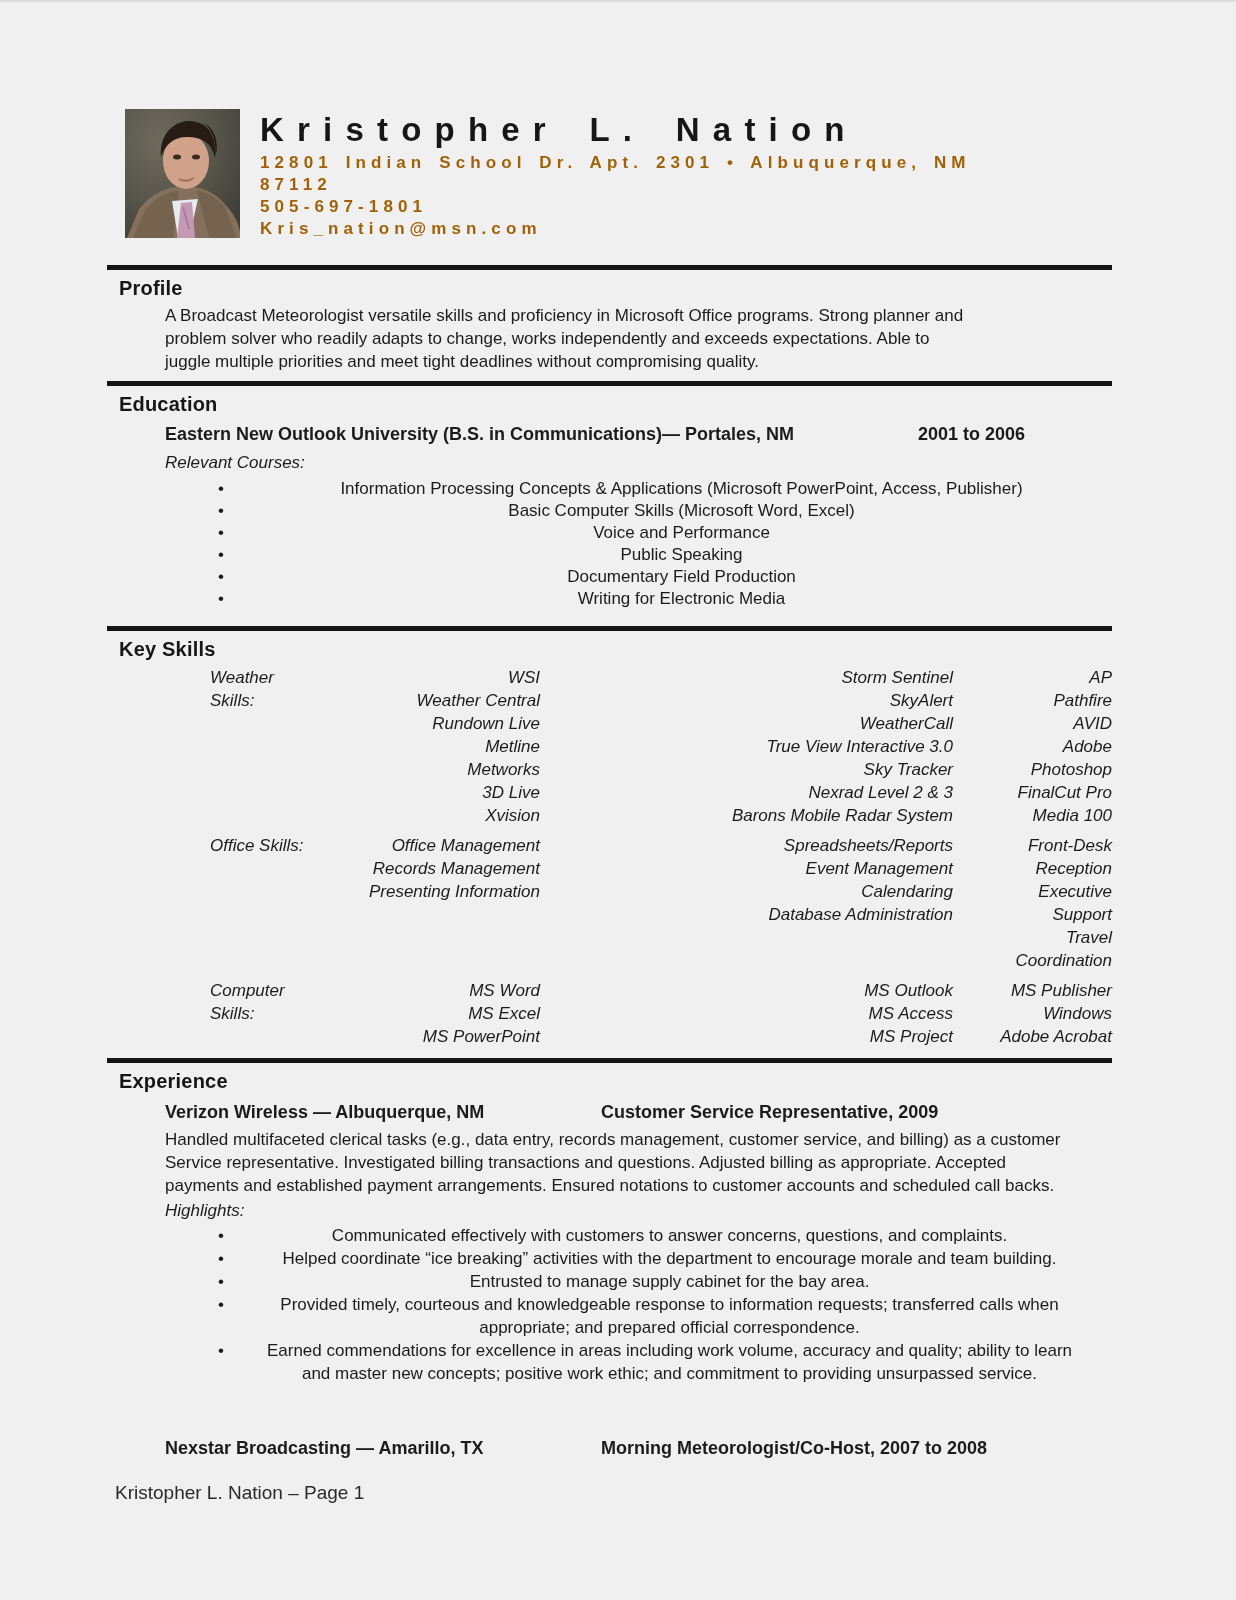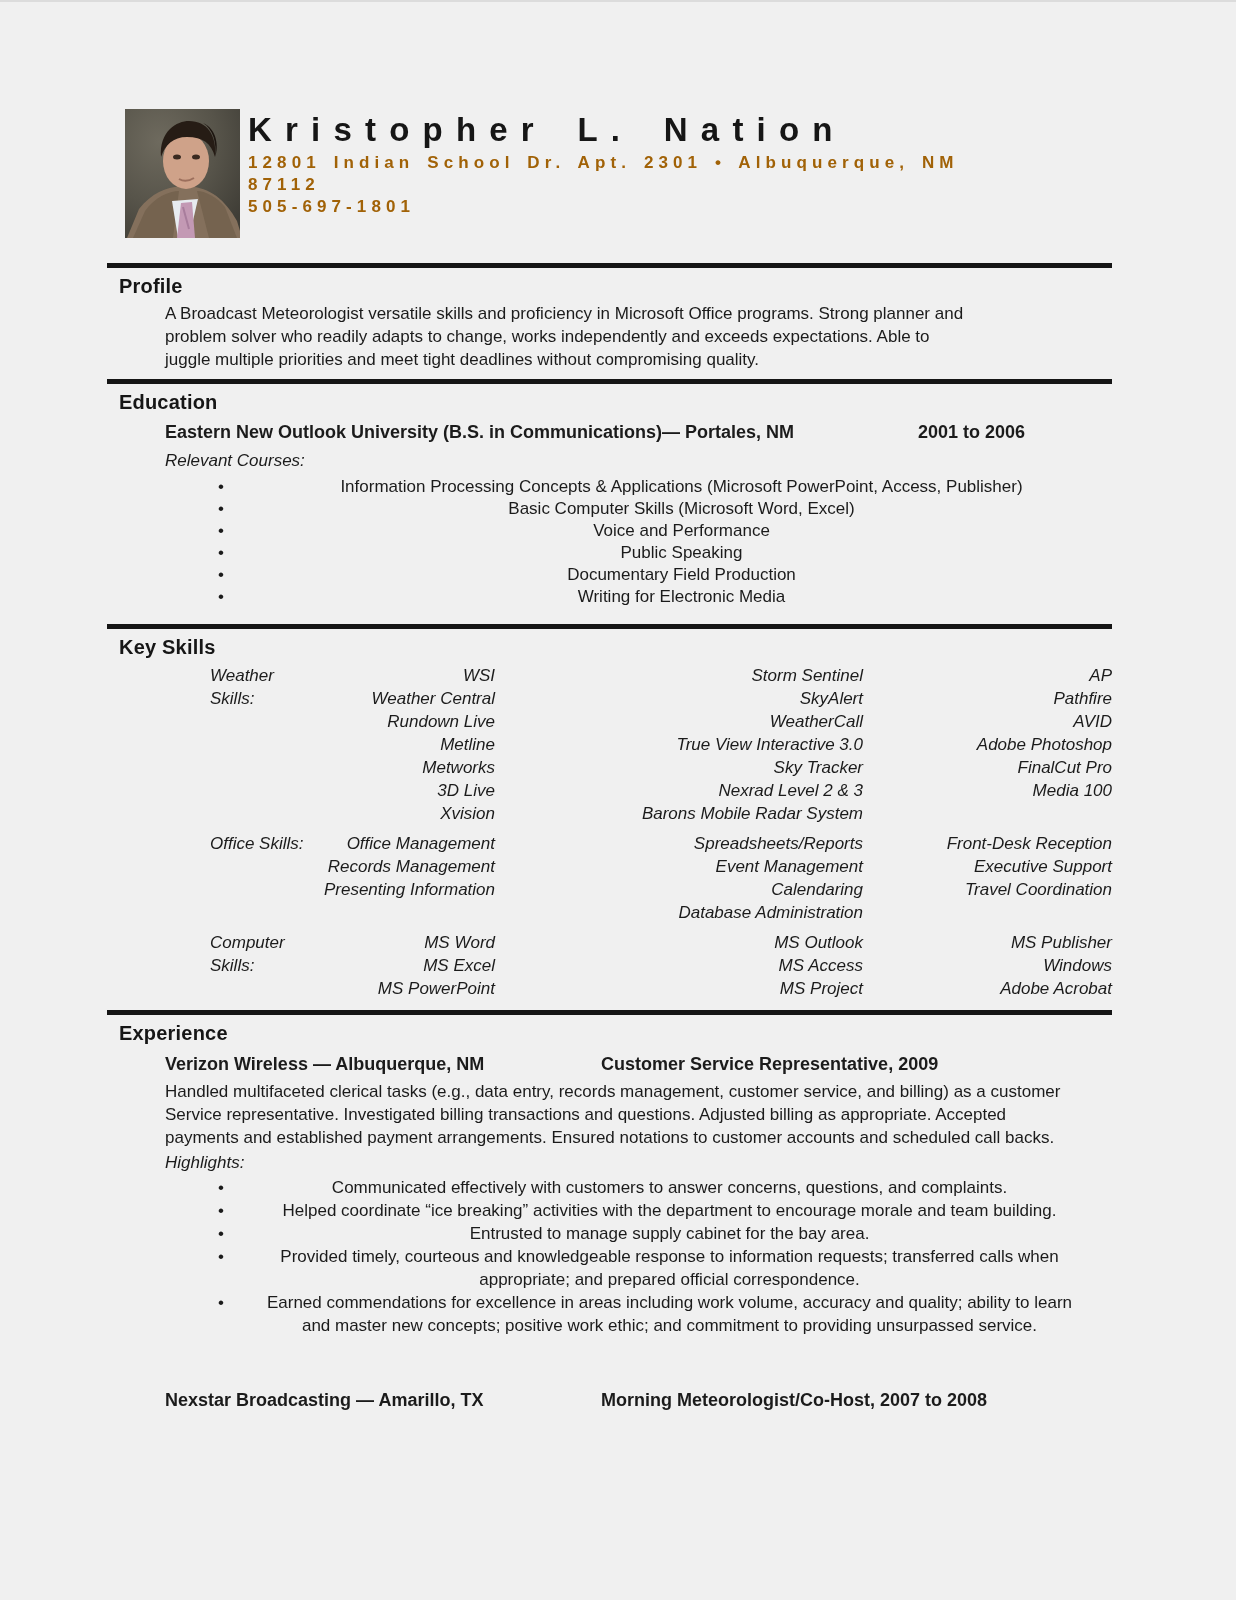--- a/index.html
+++ b/index.html
@@ -9,21 +9,21 @@
     width:1236px; height:1600px;
     margin:0 auto;
     background:#f0f0f0;
     color:#1b1b1b;
     font-family:"Liberation Sans", sans-serif;
     padding:107px 124px 0 107px;
     overflow:hidden;
     border-top:2px solid #dcdcdc;
   }
   
-  .header { display:flex; gap:8px; margin-left:18px; min-height:129px; }
+  .header { display:flex; gap:20px; margin-left:18px; min-height:129px; }
   .photo-frame { width:115px; height:129px; flex:0 0 auto; overflow:hidden; }
   .header-text { padding-top:2px; }
   .name {
     font-size:33px; font-weight:bold; letter-spacing:0.40em; word-spacing:0.25em;
     line-height:38px; white-space:nowrap; color:#161616;
   }
   .hline {
     font-size:17px; font-weight:bold; letter-spacing:0.30em; word-spacing:0.18em;
     line-height:22px; white-space:nowrap; color:#a16207;
   }
@@ -47,21 +47,21 @@
   .degree-line { margin-top:3px; display:flex; font-size:18px; font-weight:bold; line-height:26px; }
   .degree-line .school { width:753px; flex:0 0 auto; }
   .courses-label { font-size:17px; line-height:26px; margin-top:3px; }
   .bullet-list { list-style:none; margin:2px 0 0 103px; }
   .bullet-list li {
     position:relative; padding-left:41px; font-size:17px; line-height:22px;text-align:center;
   }
   .bullet-list li::before { content:"\2022"; position:absolute; left:8px; }
   
   .skills-table { margin:3px 0 0 103px; }
-  .skills-row { display:grid; grid-template-columns:110px 223px 320px 1fr; margin-bottom:7px; }
+  .skills-row { display:grid; grid-template-columns:110px 223px 320px 1fr; margin-bottom:7px;gap:45px; }
   .skills-label { font-size:17px; font-style:italic; line-height:23px; padding-right:10px; }
   .skill { font-size:17px; font-style:italic; line-height:23px;text-align:right; }
   .col-narrow .skill { max-width:175px; }
   
   .job-line { margin-top:4px; display:flex; font-size:18px; font-weight:bold; line-height:26px; }
   .job-line .employer { width:436px; flex:0 0 auto; }
   .job-summary { width:905px; margin-top:3px; }
   .highlights-label { font-size:17px; line-height:23px; margin-top:2px; }
   .highlights { width:878px; text-align:justify; }
   .highlights li { line-height:23px; }
@@ -97,20 +97,21 @@
         <ellipse cx="52" cy="48" rx="4" ry="2.5" fill="#3a2a20"></ellipse>
         <ellipse cx="71" cy="48" rx="4" ry="2.5" fill="#3a2a20"></ellipse>
         <path d="M54,70 Q61,74 69,69" stroke="#9c6f5c" stroke-width="2" fill="none"></path>
       </svg>
     </div>
     <div class="header-text">
       <div class="name">Kristopher L. Nation</div>
       <div class="hline first">12801 Indian School Dr. Apt. 2301 • Albuquerque, NM</div>
       <div class="hline">87112</div>
       <div class="hline">505-697-1801</div>
+      <div class="hline">Kris_nation@msn.com</div>
     </div>
   </header>
 
   <section>
     <div class="rule profile-rule"></div>
     <h2>Profile</h2>
     <p class="indent body-text profile-body">A Broadcast Meteorologist versatile skills and proficiency in Microsoft Office programs. Strong planner and problem solver who readily adapts to change, works independently and exceeds expectations. Able to juggle multiple priorities and meet tight deadlines without compromising quality.</p>
   </section>
 
   <section>
@@ -236,14 +237,17 @@
         <li>Provided timely, courteous and knowledgeable response to information requests; transferred calls when appropriate; and prepared official correspondence.</li>
         <li>Earned commendations for excellence in areas including work volume, accuracy and quality; ability to learn and master new concepts; positive work ethic; and commitment to providing unsurpassed service.</li>
       </ul>
 
     <div class="job-line indent second-job">
       <span class="employer">Nexstar Broadcasting — Amarillo, TX</span>
       <span class="job-title">Morning Meteorologist/Co-Host, 2007 to 2008</span>
     </div>
   </section>
 
+  <footer>
+    <div class="page-footer">Kristopher L. Nation – Page 1</div>
+  </footer>
 
 </div>
 
 </body></html>

